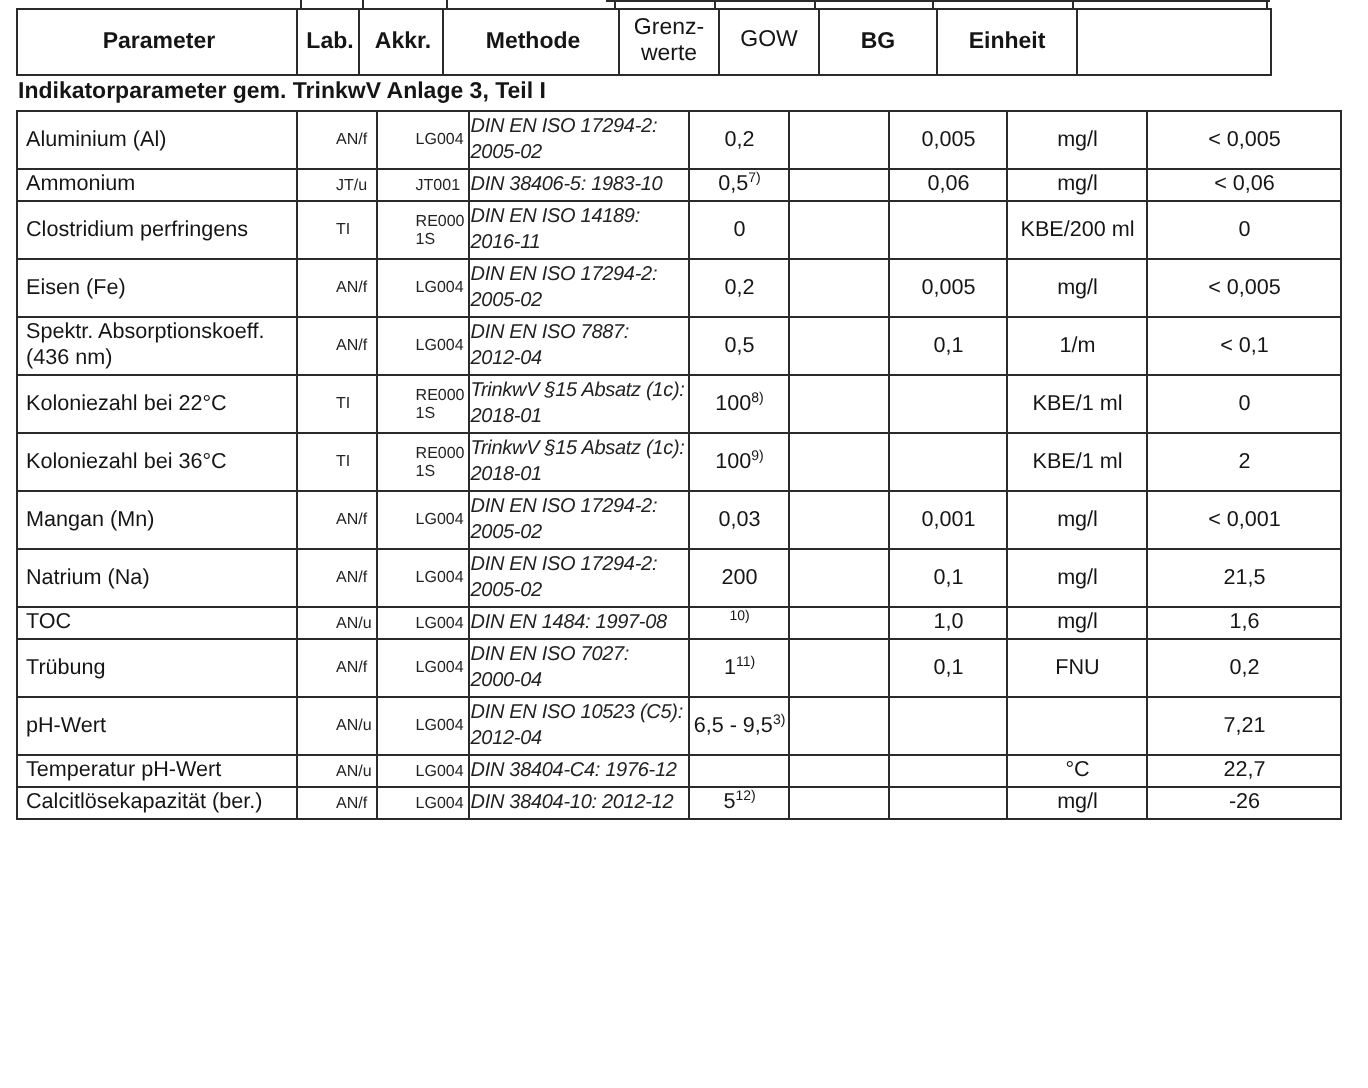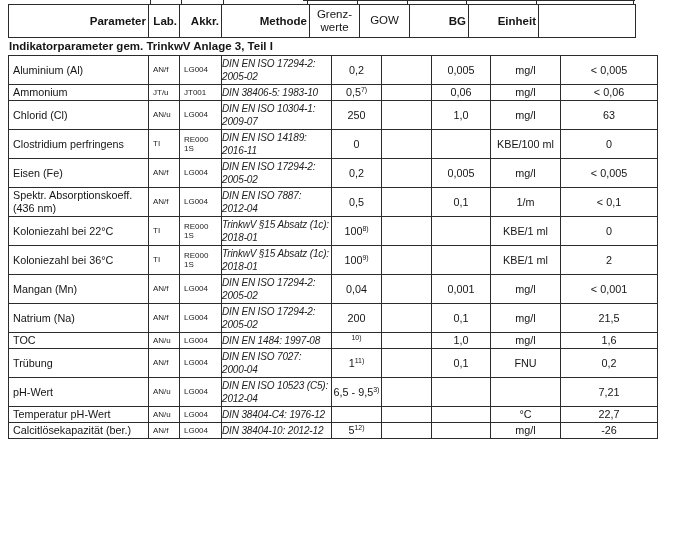--- a/index.html
+++ b/index.html
@@ -48,38 +48,38 @@
     border: 1.2px solid #2b2b2b;
     vertical-align: middle;
     overflow: hidden;
     padding: 1px 2px;
   }
   table { border: 1.6px solid #262626; }
 
   th {
     font-size: 11.5px;
     font-weight: bold;
-    text-align: right;
+    text-align: center;
     height: 30px;
     padding-left: 4px;
   }
   th.col-grenzwerte, th.col-gow {
     font-weight: normal; text-align: center; padding-left: 2px; line-height: 1.15;
   }
   th.col-bg, th.col-einheit { padding-left: 2px; }
 
   .section-title {
     position: absolute; left: 9px; top: 40px;
     font-size: 11.5px; font-weight: bold; white-space: nowrap;
   }
 
   td { font-size: 11px; line-height: 1.18; }
   td.col-parameter { font-size: 10.8px; white-space: nowrap; padding-left: 4px; }
   td.col-lab, td.col-akkr {
-    font-size: 8px; white-space: nowrap; padding-left: 4px; color: #222;
+    font-size: 8px; white-space: nowrap; padding-left: 19px; color: #222;
   }
   td.col-methode {
     font-size: 10px; letter-spacing: -0.15px; white-space: nowrap;
     padding-left: 0; color: #222; line-height: 1.3; font-style: italic;
   }
   td.col-grenzwerte, td.col-gow, td.col-bg, td.col-einheit, td.col-wert {
     text-align: center; white-space: nowrap; font-size: 10.8px; padding: 1px 0;
   }
   td.col-grenzwerte { overflow: visible; }
 
@@ -157,39 +157,28 @@
         <td class="col-lab">JT/u</td>
         <td class="col-akkr">JT001</td>
         <td class="col-methode">DIN 38406-5: 1983-10</td>
         <td class="col-grenzwerte">0,5<sup>7)</sup></td>
         <td class="col-gow"></td>
         <td class="col-bg">0,06</td>
         <td class="col-einheit">mg/l</td>
         <td class="col-wert">&lt; 0,06</td>
       </tr>
       <tr>
-        <td class="col-parameter">Chlorid (Cl)</td>
-        <td class="col-lab">AN/u</td>
-        <td class="col-akkr">LG004</td>
-        <td class="col-methode">DIN EN ISO 10304-1:<br>2009-07</td>
-        <td class="col-grenzwerte">250</td>
-        <td class="col-gow"></td>
-        <td class="col-bg">1,0</td>
-        <td class="col-einheit">mg/l</td>
-        <td class="col-wert">63</td>
-      </tr>
-      <tr>
         <td class="col-parameter">Clostridium perfringens</td>
         <td class="col-lab">TI</td>
         <td class="col-akkr">RE000<br>1S</td>
         <td class="col-methode">DIN EN ISO 14189:<br>2016-11</td>
         <td class="col-grenzwerte">0</td>
         <td class="col-gow"></td>
         <td class="col-bg"></td>
-        <td class="col-einheit">KBE/100 ml</td>
+        <td class="col-einheit">KBE/200 ml</td>
         <td class="col-wert">0</td>
       </tr>
       <tr>
         <td class="col-parameter">Eisen (Fe)</td>
         <td class="col-lab">AN/f</td>
         <td class="col-akkr">LG004</td>
         <td class="col-methode">DIN EN ISO 17294-2:<br>2005-02</td>
         <td class="col-grenzwerte">0,2</td>
         <td class="col-gow"></td>
         <td class="col-bg">0,005</td>
@@ -227,21 +216,21 @@
         <td class="col-gow"></td>
         <td class="col-bg"></td>
         <td class="col-einheit">KBE/1 ml</td>
         <td class="col-wert">2</td>
       </tr>
       <tr>
         <td class="col-parameter">Mangan (Mn)</td>
         <td class="col-lab">AN/f</td>
         <td class="col-akkr">LG004</td>
         <td class="col-methode">DIN EN ISO 17294-2:<br>2005-02</td>
-        <td class="col-grenzwerte">0,04</td>
+        <td class="col-grenzwerte">0,03</td>
         <td class="col-gow"></td>
         <td class="col-bg">0,001</td>
         <td class="col-einheit">mg/l</td>
         <td class="col-wert">&lt; 0,001</td>
       </tr>
       <tr>
         <td class="col-parameter">Natrium (Na)</td>
         <td class="col-lab">AN/f</td>
         <td class="col-akkr">LG004</td>
         <td class="col-methode">DIN EN ISO 17294-2:<br>2005-02</td>

